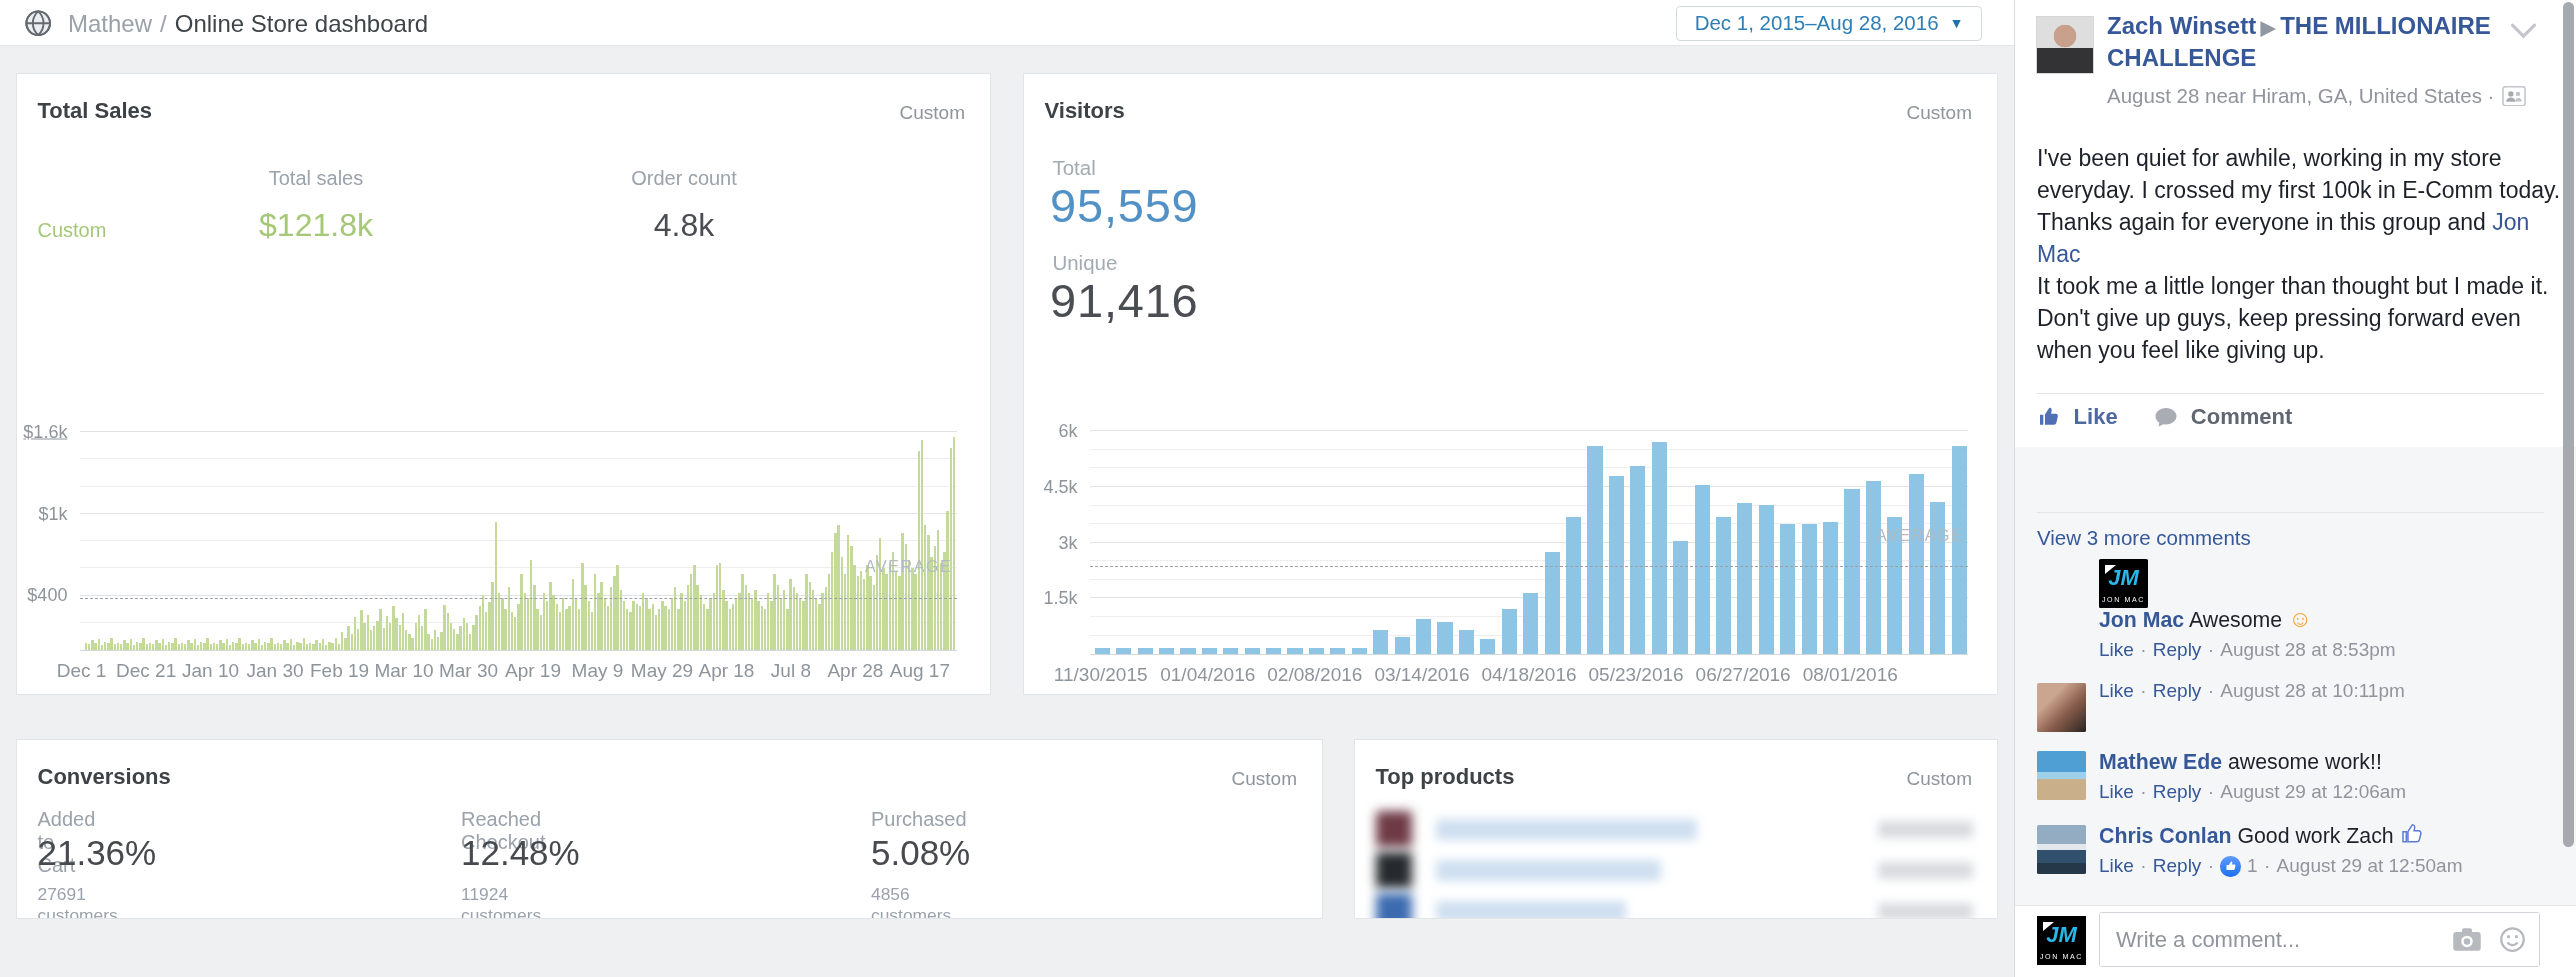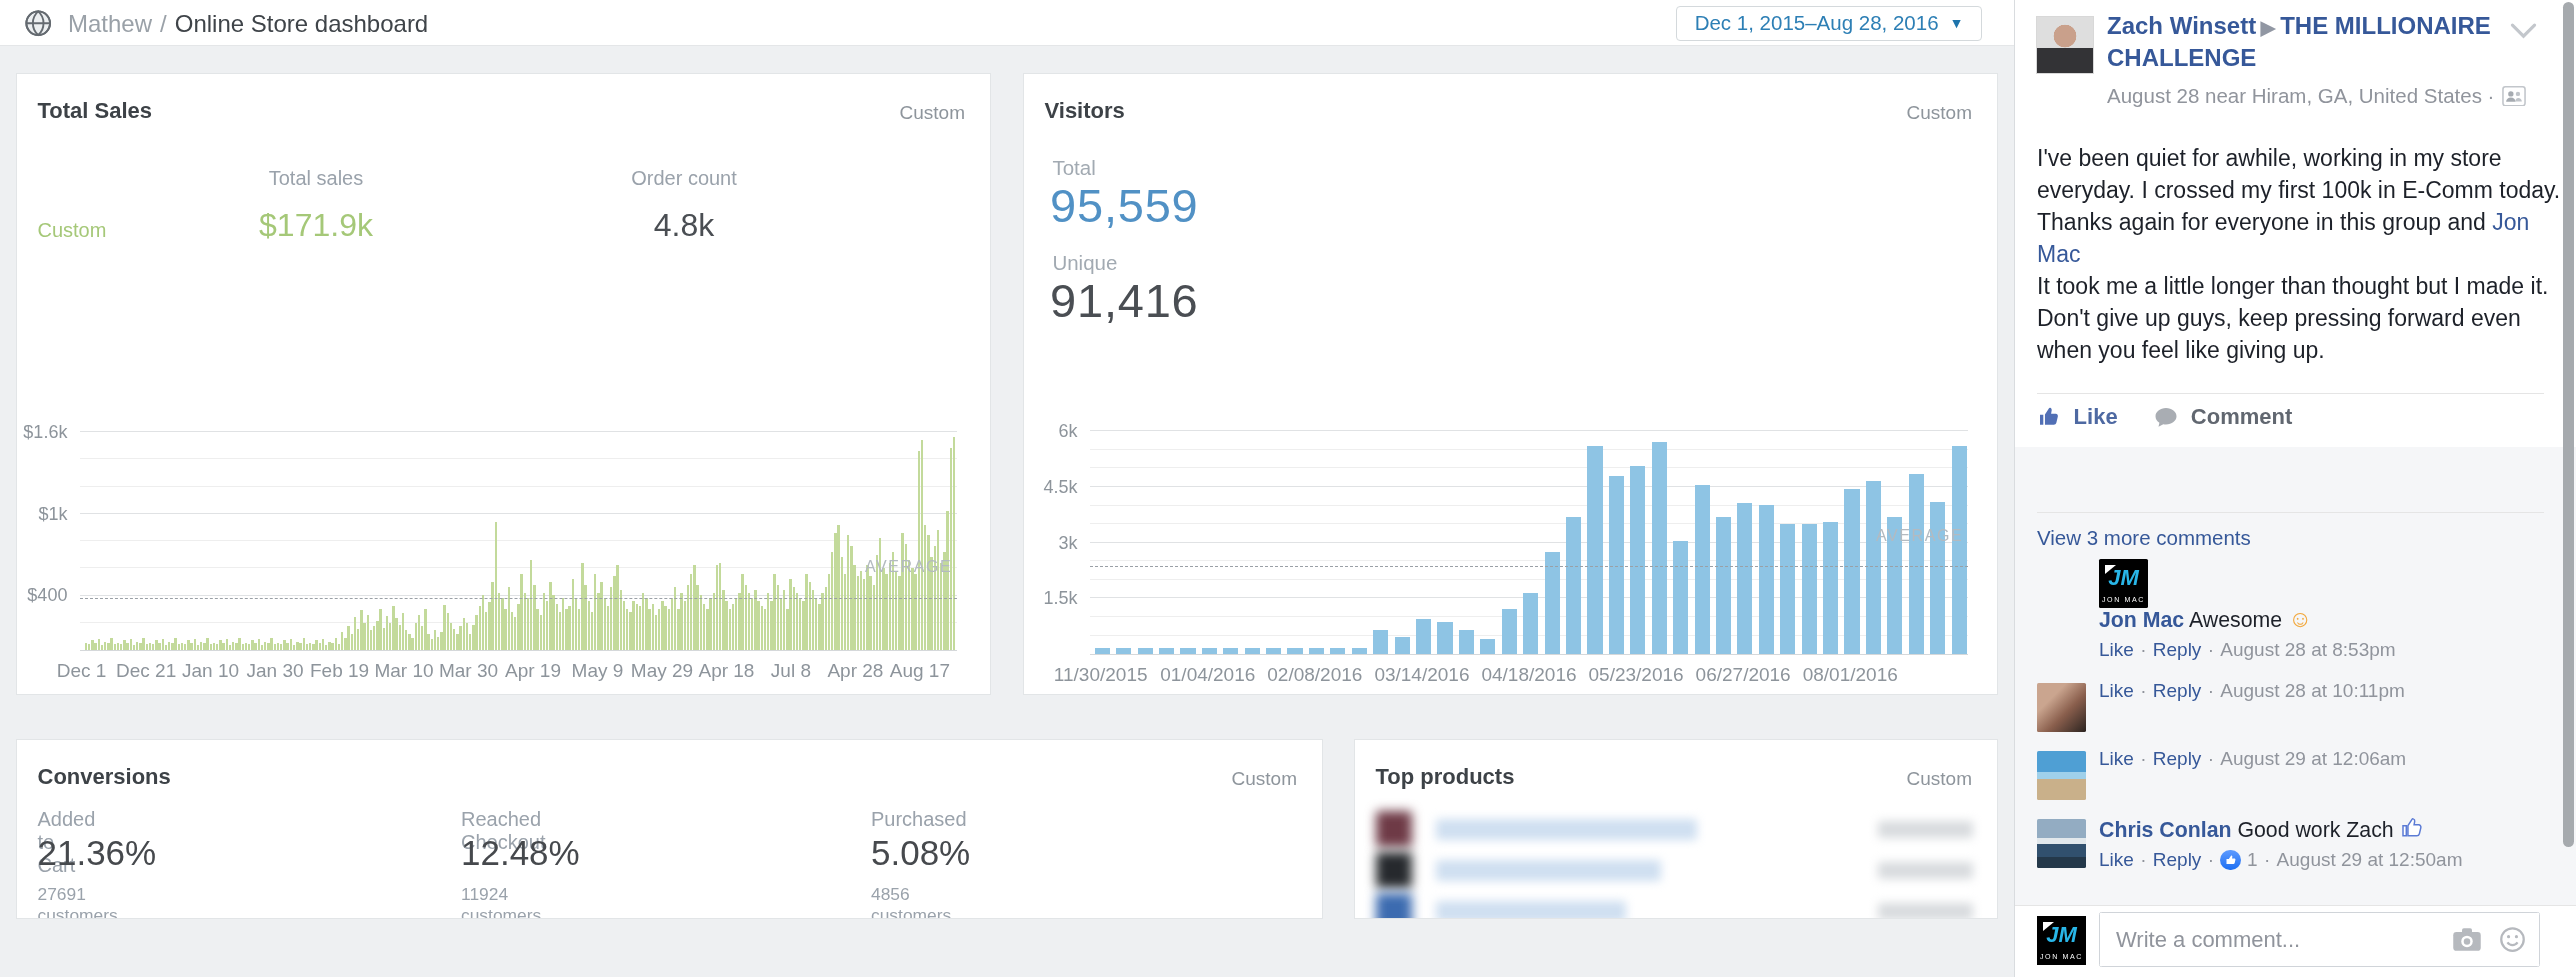--- a/index.html
+++ b/index.html
@@ -137,35 +137,35 @@
       <span class="caret">▼</span>
     </div>
   </div>
 
   <div class="card" id="card-sales">
     <div class="card-title">Total Sales</div>
     <div class="card-badge">Custom</div>
     <div class="s-colhead" style="left:299px;">Total sales</div>
     <div class="s-colhead" style="left:667px;">Order count</div>
     <div class="s-rowlabel">Custom</div>
-    <div class="s-val green" style="left:299px;">$171.9k</div>
+    <div class="s-val green" style="left:299px;">$121.8k</div>
     <div class="s-val dark" style="left:667px;">4.8k</div>
     <div class="chart chart-sales">
       <div class="plot">
           <div class="grid" style="bottom: 11.5607%;"></div>
           <div class="grid major" style="bottom: 23.1214%;"></div>
           <div class="grid" style="bottom: 34.6821%;"></div>
           <div class="grid" style="bottom: 46.2428%;"></div>
           <div class="grid major" style="bottom: 57.8035%;"></div>
           <div class="grid" style="bottom: 69.3642%;"></div>
           <div class="grid" style="bottom: 80.9249%;"></div>
           <div class="grid major" style="bottom: 92.4855%;"></div>
           <div class="ylab" style="bottom: 23.1214%;">$400</div>
           <div class="ylab" style="bottom: 57.8035%;">$1k</div>
-          <div class="ylab" style="bottom: 92.4855%;">$1.6k</div>
+          <div class="ylab" style="bottom: 92.4855%; text-decoration: underline;">$1.6k</div>
           <div class="bars">
             <div class="bar" style="height: 3.17919%; background: rgb(195, 218, 155);"></div>
             <div class="bar" style="height: 2.42775%; background: rgb(195, 218, 155);"></div>
             <div class="bar" style="height: 4.04624%; background: rgb(195, 218, 155);"></div>
             <div class="bar" style="height: 2.77457%; background: rgb(195, 218, 155);"></div>
             <div class="bar" style="height: 4.73988%; background: rgb(195, 218, 155);"></div>
             <div class="bar" style="height: 2.19653%; background: rgb(195, 218, 155);"></div>
             <div class="bar" style="height: 3.58381%; background: rgb(195, 218, 155);"></div>
             <div class="bar" style="height: 3.00578%; background: rgb(195, 218, 155);"></div>
             <div class="bar" style="height: 5.08671%; background: rgb(195, 218, 155);"></div>
@@ -626,20 +626,21 @@
           </div>
           <div class="cline"><span class="cname">Jon Mac</span><span> Awesome </span><span class="smiley-glyph">☺</span></div>
           <div class="cmeta"><a>Like</a> · <a>Reply</a> · <span>August 28 at 8:53pm</span></div>
         </div>
         <div class="cmt">
           <div class="cavatar av-merry"></div>
           <div class="cmeta"><a>Like</a> · <a>Reply</a> · <span>August 28 at 10:11pm</span></div>
         </div>
         <div class="cmt">
           <div class="cavatar av-mathew"></div>
+          <div class="cline"><span class="cname">Mathew Ede</span><span> awesome work!!</span></div>
           <div class="cmeta"><a>Like</a> · <a>Reply</a> · <span>August 29 at 12:06am</span></div>
         </div>
         <div class="cmt">
           <div class="cavatar av-chris"></div>
           <div class="cline"><span class="cname">Chris Conlan</span><span> Good work Zach </span><span><svg width="24" height="24" viewBox="0 0 16 16" style="vertical-align:-3.2px">
                 <path d="M5.3 6.4 8 2.2c.2-.3.5-.4.8-.3.7.2 1.1.9 1 1.6l-.4 2.4h3.1c.9 0 1.6.9 1.4 1.8l-1 4.2c-.2.8-.9 1.3-1.7 1.3H5.3zM2 6.5h2.2v6.7H2z" fill="#fff" stroke="#5b7bd5" stroke-width="1"></path>
               </svg></span></div>
           <div class="cmeta"><a>Like</a> · <a>Reply</a> · <span class="mini-badge">
               <svg viewBox="0 0 16 16">
                 <path d="M5.3 6.4 8 2.2c.2-.3.5-.4.8-.3.7.2 1.1.9 1 1.6l-.4 2.4h3.1c.9 0 1.6.9 1.4 1.8l-1 4.2c-.2.8-.9 1.3-1.7 1.3H5.3zM2 6.5h4.2v6.7H2z" fill="#fff"></path>

